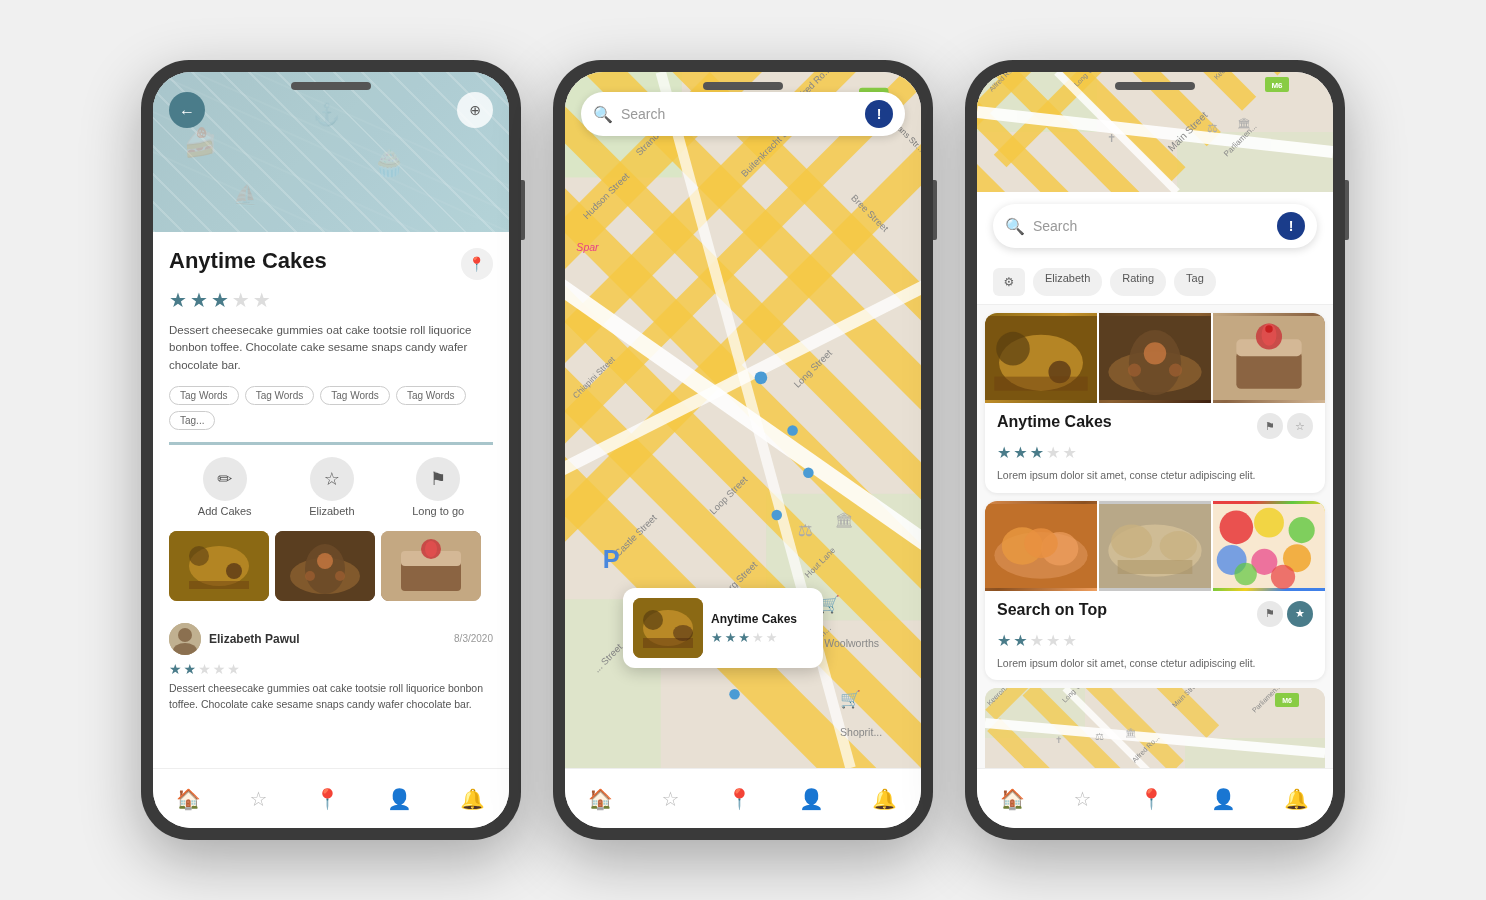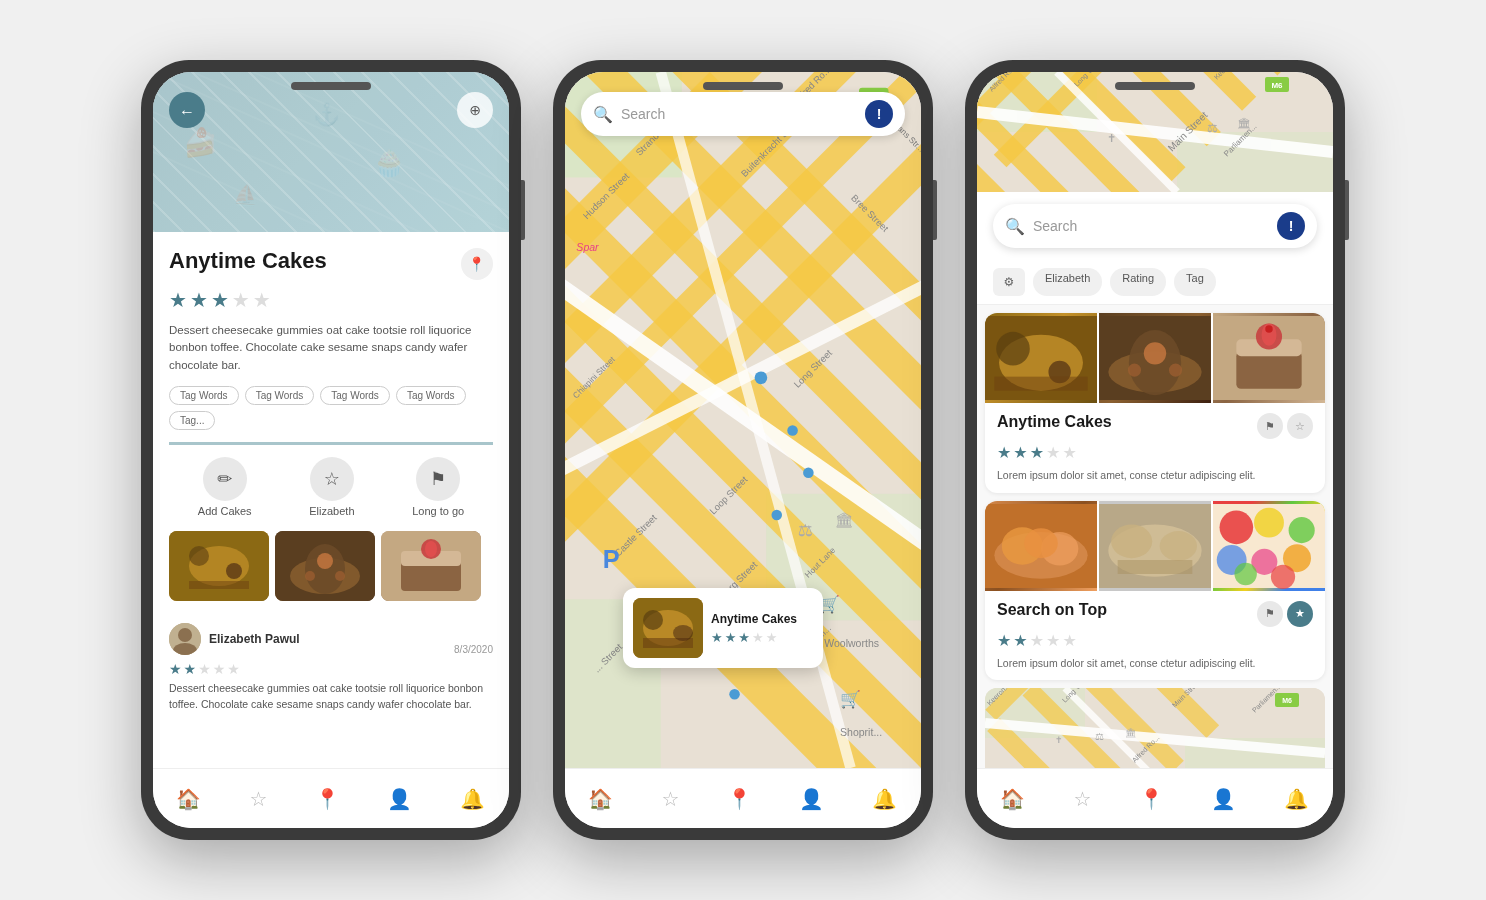--- a/index.html
+++ b/index.html
@@ -247,21 +247,21 @@
     }
 
     .review-card {
       background: #fff;
       padding: 8px 0;
     }
 
     .review-header {
       display: flex;
       justify-content: space-between;
-      align-items: flex-end;
+      align-items: center;
       margin-bottom: 6px;
     }
 
     .reviewer-info {
       display: flex;
       align-items: center;
       gap: 8px;
     }
 
     .reviewer-avatar {

